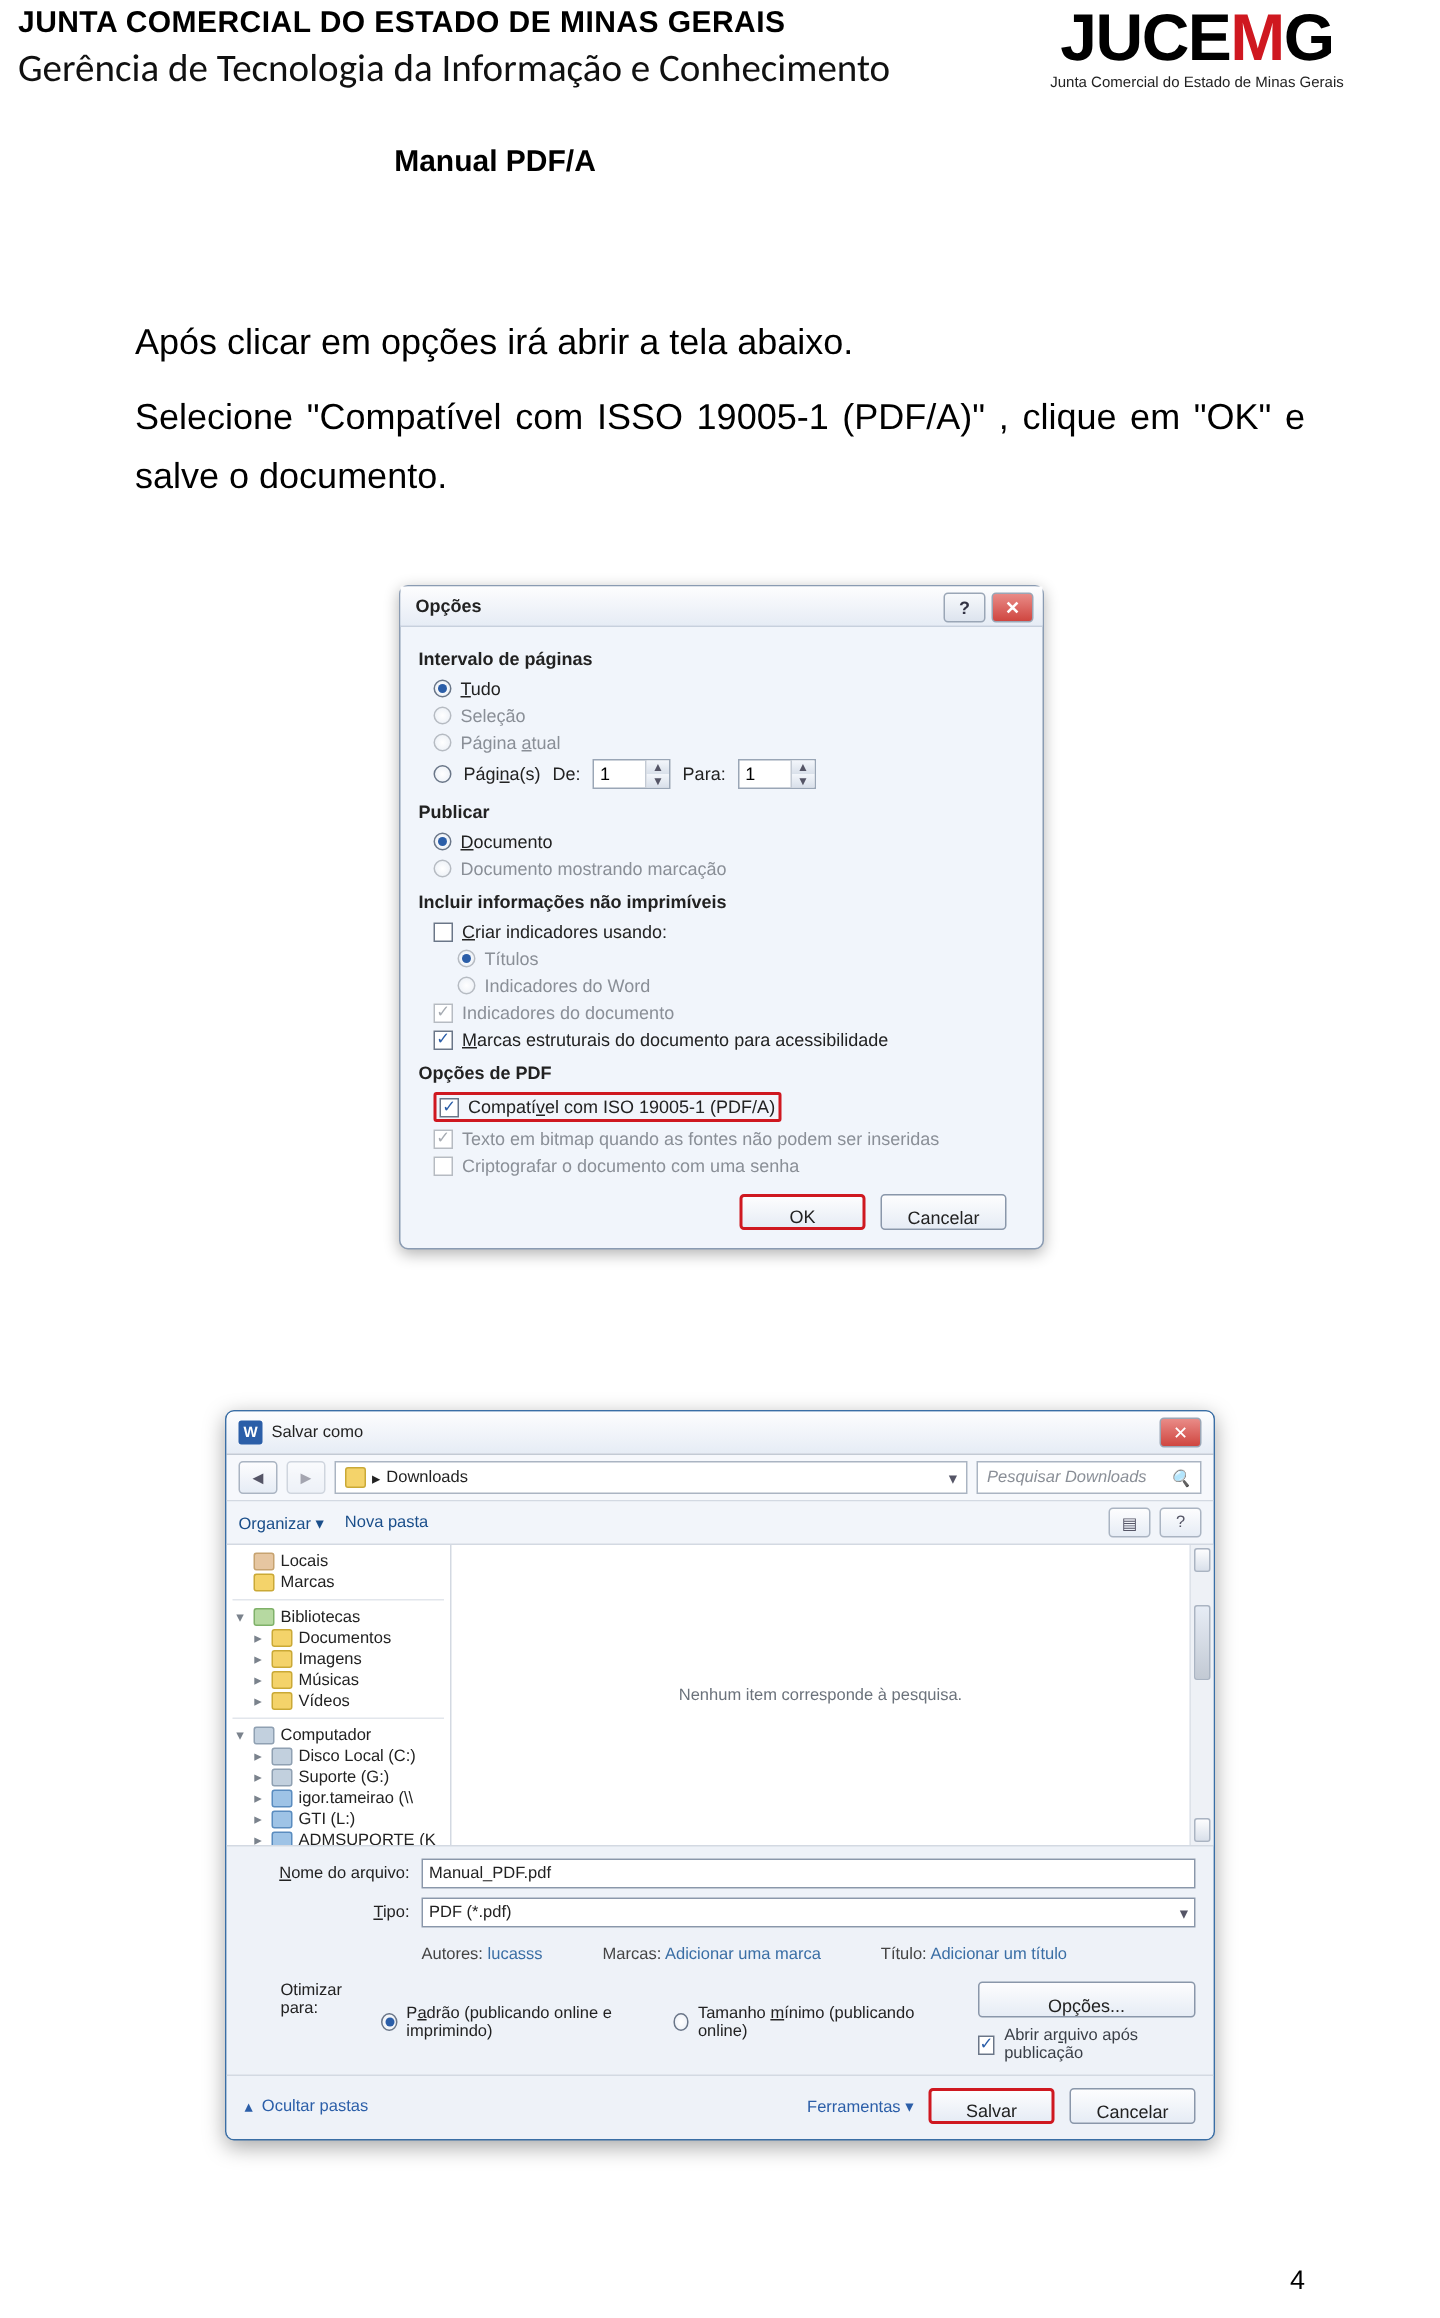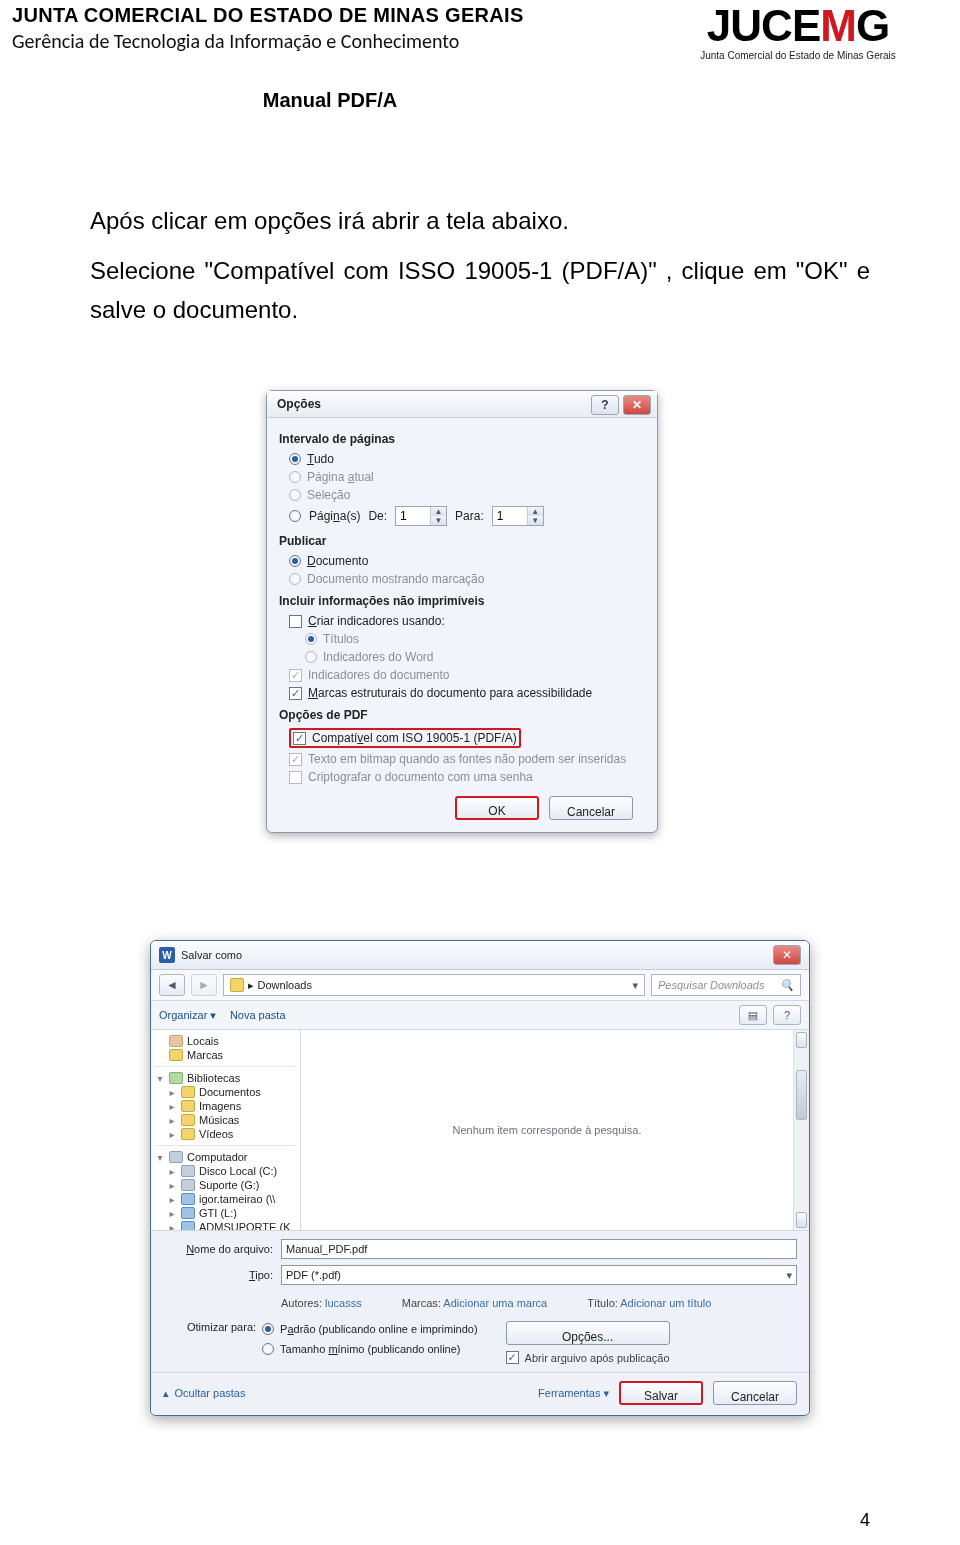--- a/index.html
+++ b/index.html
@@ -12,40 +12,40 @@
     position: relative;
   }
   .page-header {
     padding: 4px 12px 0 12px;
     display: flex;
     justify-content: space-between;
     align-items: flex-start;
   }
   .header-text { flex: 1; }
   .hdr-line1 { font-size: 20px; font-weight: bold; letter-spacing: 0.3px; }
-  .hdr-line2 { font-size: 20px; font-family: Calibri, Arial, sans-serif; color: #111; margin-top: 2px; }
+  .hdr-line2 { font-size: 26px; font-family: Calibri, Arial, sans-serif; color: #111; margin-top: 2px; }
   .manual-title { text-align: center; font-size: 20px; font-weight: bold; margin-top: 36px; }
   .logo-box { width: 300px; text-align: center; }
   .logo-main { font-size: 44px; font-weight: 900; letter-spacing: -1px; line-height: 1; font-family: Arial Black, Arial, sans-serif; }
   .logo-main .red { color: #cf1820; }
   .logo-sub { font-size: 10px; color: #222; margin-top: 2px; }
   .body-text {
     padding: 0 90px;
     margin-top: 90px;
     font-size: 24px;
     line-height: 1.6;
     text-align: justify;
   }
   .body-text p + p { margin-top: 12px; }
 
   
   .dlg-options {
     position: absolute;
     left: 266px; top: 390px;
-    width: 392px;
+    width: 430px;
     background: #f1f5fb;
     border: 1px solid #8a9bb2;
     border-radius: 6px;
     box-shadow: 0 3px 10px rgba(0,0,0,0.3);
     font-size: 12px;
     color: #222;
   }
   .dlg-title {
     background: linear-gradient(#fdfdfe, #e6ecf5);
     border-bottom: 1px solid #c7d0dd;
@@ -165,21 +165,21 @@
   .field-row { display:flex; align-items:center; gap:8px; margin-bottom:6px; }
   .field-row label { width:110px; text-align:right; }
   .field-row label .u { text-decoration: underline; }
   .text-input { flex:1; height:20px; border:1px solid #8a97aa; background:#fff; padding:0 4px; display:flex; align-items:center; }
   .combo { flex:1; height:20px; border:1px solid #8a97aa; background:#fff; padding:0 4px; display:flex; align-items:center; justify-content:space-between; }
   .combo .arrow { color:#556; }
   .meta-row { display:flex; gap:40px; padding:6px 0 8px 118px; color:#444; }
   .meta-row .link { color:#3a6ea5; }
   .optimize-block { display:flex; gap:28px; padding:4px 0 0 24px; }
   .optimize-left { display:flex; gap:6px; }
-  .optimize-col { display:flex; flex-direction:column; gap:4px; }
+  .optimize-col { display:flex; flex-direction:row; gap:4px; }
   .optimize-mid { display:flex; flex-direction:column; gap:6px; }
   .chk-row { display:flex; align-items:center; gap:6px; color:#3a3f47; }
   .save-footer {
     display:flex; align-items:center; justify-content:space-between; padding:8px 12px 10px 12px; border-top:1px solid #d3d9e2; background:#eef2f8;
   }
   .save-footer .left { display:flex; align-items:center; gap:6px; color:#2b5ea8; }
   .save-footer .right { display:flex; align-items:center; gap:10px; }
   .tool-link { color:#2b5ea8; }
   .btn.save-primary { border:2px solid #cf1820; }
   .pagenum { position:absolute; right:90px; bottom:14px; font-size:18px; }
@@ -220,25 +220,25 @@
     </div>
   </div>
   <div class="dlg-body">
     <div class="grp-label">Intervalo de páginas</div>
     <div class="opt-row">
       <span class="radio checked"></span>
       <span><span class="u">T</span>udo</span>
     </div>
     <div class="opt-row disabled">
       <span class="radio disabled"></span>
-      <span>Página <span class="u">a</span>tual</span>
+      <span>Seleção</span>
     </div>
     <div class="opt-row disabled">
       <span class="radio disabled"></span>
-      <span>Seleção</span>
+      <span>Página <span class="u">a</span>tual</span>
     </div>
     <div class="pages-row">
       <span class="radio"></span>
       <span>Pági<span class="u">n</span>a(s)</span>
       <span>De:</span>
       <span class="spin">
         <input value="1" style="">
         <span class="arrows">
             <div>▲</div>
             <div>▼</div>

